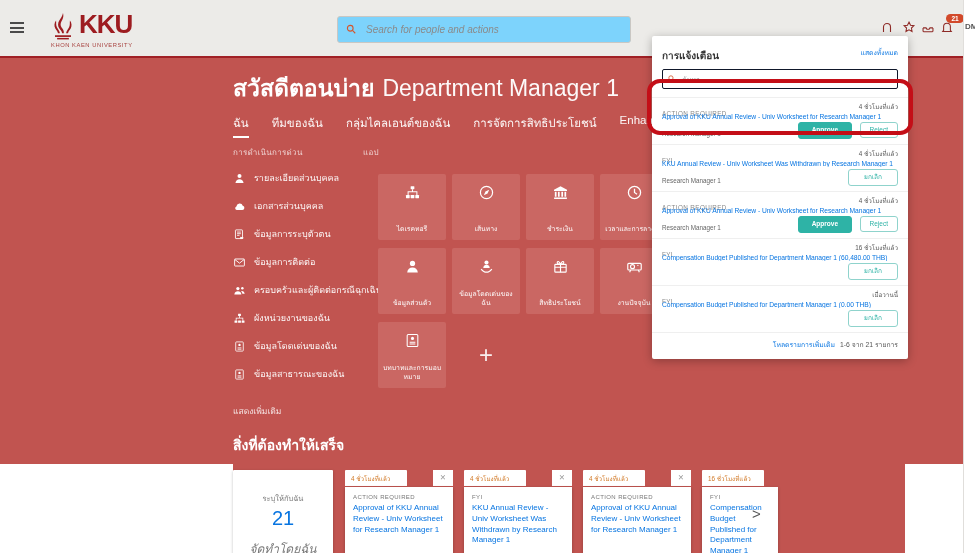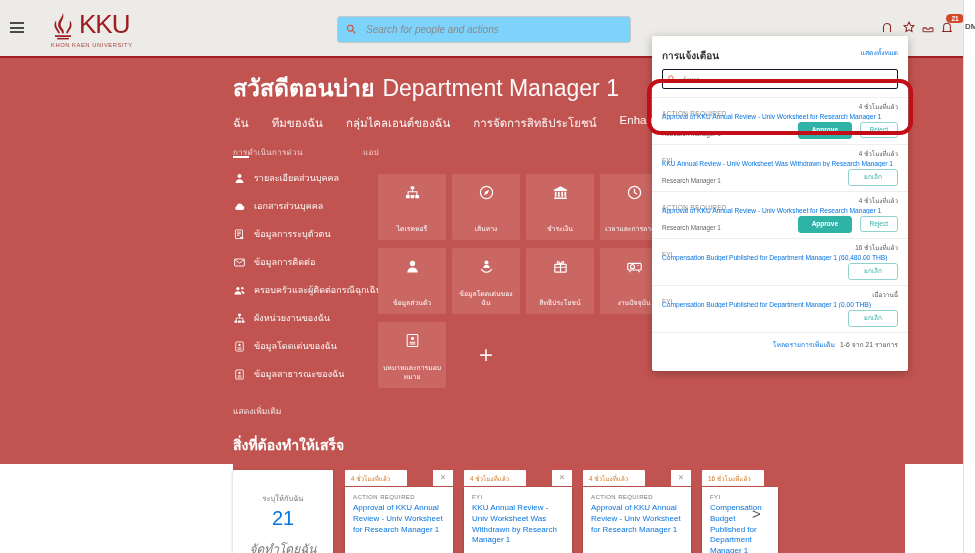--- a/index.html
+++ b/index.html
@@ -6,61 +6,61 @@
   #app{position:relative;width:975px;height:553px;overflow:hidden;background:#fff;
        font-family:"Liberation Sans","DejaVu Sans",sans-serif;-webkit-font-smoothing:antialiased;}
   .abs{position:absolute;}
   
   .topbar{left:0;top:0;width:975px;height:56px;background:#ecebe8;z-index:5;}
   .redline{left:0;top:56px;width:963px;height:2px;background:#a02025;z-index:5;}
   .hamburger{left:10px;top:22px;width:14px;height:12px;cursor:pointer;z-index:6;}
   .hamburger i{display:block;height:2px;background:#4a4a4a;margin-bottom:2.6px;}
   .logo{left:50px;top:9px;z-index:6;color:#9d1c20;}
   .logo-flame{position:absolute;left:0;top:3px;width:26px;height:32px;color:#9d1c20;}
-  .logo-acronym{position:absolute;left:29px;top:0;font-size:26px;font-weight:normal;letter-spacing:-1px;color:#9d1c20;}
+  .logo-acronym{position:absolute;left:29px;top:0;font-size:26px;font-weight:bold;letter-spacing:-1px;color:#9d1c20;}
   .logo-sub{position:absolute;left:1px;top:33px;font-size:5.8px;letter-spacing:.55px;color:#a8423f;white-space:nowrap;}
   .searchbar{left:337px;top:16px;width:292px;height:25px;background:#7dd3fc;border:1px solid #c9c7c3;border-radius:3px;z-index:6;}
   .searchbar .sicon{position:absolute;left:7px;top:6px;width:12px;height:12px;color:#d4562c;}
   .searchbar input{position:absolute;left:26px;top:1px;width:255px;height:21px;border:0;outline:none;
       font-style:italic;font-size:10px;color:#555;background:transparent;font-family:inherit;}
   .searchbar input::placeholder{color:#8a8a8a;}
   .topicons{left:880px;top:20px;z-index:6;height:16px;color:#8e2a26;}
   .ticon{position:absolute;top:0;width:14px;height:14px;cursor:pointer;color:#8e2a26;}
   .badge{position:absolute;left:66px;top:-6px;min-width:12px;padding:1px 3px;background:#d2492a;border-radius:7px;
       color:#fff;font-size:6.5px;font-weight:bold;text-align:center;z-index:7;}
   .rightstrip{left:963px;top:0;width:12px;height:553px;background:#fff;border-left:1px solid #e0dedb;z-index:15;}
   .dm{position:absolute;left:1px;top:22px;font-size:8px;color:#555;font-weight:bold;}
   
   .mainred{left:0;top:58px;width:963px;height:406px;background:#c15450;z-index:0;}
   .todored{left:233px;top:464px;width:672px;height:89px;background:#c15450;z-index:0;}
   
   .hero{left:233px;top:70px;z-index:1;color:#fff;font-size:23px;white-space:nowrap;}
   .hero b{font-weight:bold;margin-right:8px;}
   .hero span.user{font-weight:300;opacity:.97;}
   .tabs{left:233px;top:114px;z-index:1;display:flex;gap:23px;}
-  .tab{color:rgba(255,255,255,.95);font-size:11.5px;padding-bottom:24px;cursor:pointer;white-space:nowrap;}
+  .tab{color:rgba(255,255,255,.95);font-size:11.5px;padding-bottom:4px;cursor:pointer;white-space:nowrap;}
   .tab.active{border-bottom:2px solid #fff;}
   
   .qa-head,.apps-head{z-index:1;color:rgba(255,255,255,.75);font-size:8px;letter-spacing:.3px;}
   .qa-head{left:233px;top:146px;}
   .apps-head{left:363px;top:146px;}
   .qa-list{left:233px;top:164px;width:126px;z-index:1;}
   .qa-item{display:flex;align-items:center;height:28px;cursor:pointer;color:#fff;}
   .qa-item .icn{width:13px;height:13px;margin-right:8px;flex:none;color:#fff;}
   .qa-item .lbl{font-size:9px;color:rgba(255,255,255,.97);white-space:nowrap;}
   .qa-more{left:233px;top:404px;z-index:1;font-size:8.5px;color:rgba(255,255,255,.85);cursor:pointer;}
   
   .tile{z-index:1;width:68px;height:66px;background:#ca6763;border-radius:2px;cursor:pointer;}
   .tile .icn{position:absolute;left:50%;top:10px;width:17px;height:17px;margin-left:-8.5px;color:#fff;}
   .tile .lbl{position:absolute;left:3px;right:3px;bottom:6px;text-align:center;color:#fff;font-size:6.8px;line-height:1.3;}
   .plus-tile{z-index:1;width:68px;height:66px;display:flex;align-items:center;justify-content:center;cursor:pointer;
       color:rgba(255,255,255,.9);font-size:24px;font-weight:300;}
   
   .panel{left:652px;top:36px;width:256px;background:#fff;border-radius:2px;z-index:10;
-      box-shadow:0 2px 10px rgba(0,0,0,.28);padding-bottom:14px;}
+      box-shadow:0 2px 10px rgba(0,0,0,.28);padding-bottom:2px;}
   .p-head{position:relative;padding:9px 10px 6px;}
   .p-title{font-size:10px;font-weight:bold;color:#333;}
   .p-viewall{position:absolute;right:10px;top:11px;font-size:6.8px;color:#0875e1;cursor:pointer;}
   .p-search{position:relative;margin:0 10px 8px;height:18px;border:1px solid #0f172a;border-radius:2px;}
   .p-search .sicon{position:absolute;left:4px;top:4px;width:9px;height:9px;color:#d4562c;}
   .p-search input{position:absolute;left:17px;top:1px;width:225px;height:14px;border:0;outline:none;
       font-size:7px;color:#555;background:transparent;font-family:inherit;}
   .p-search input::placeholder{color:#a0a0a0;}
   .n-row{position:relative;padding:4px 10px 5px;border-top:1px solid #efefef;}
   .n-l1{height:9px;}

